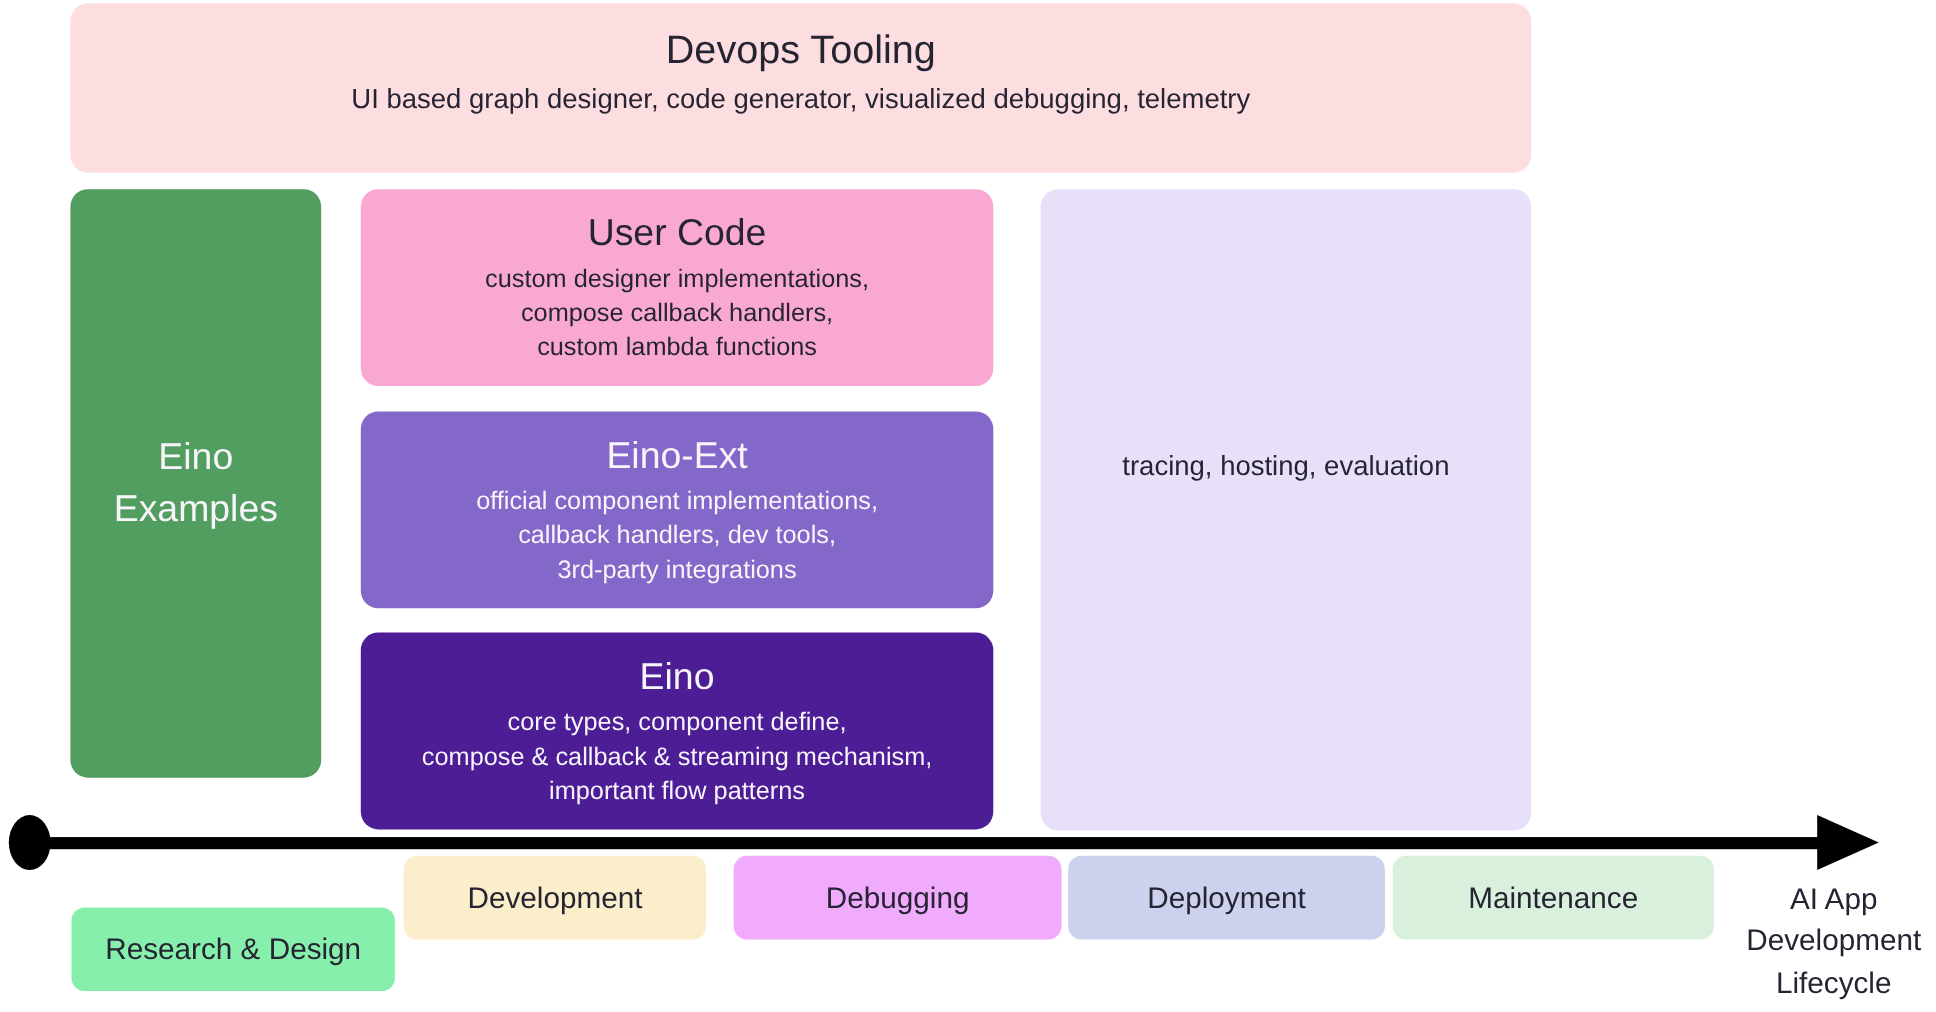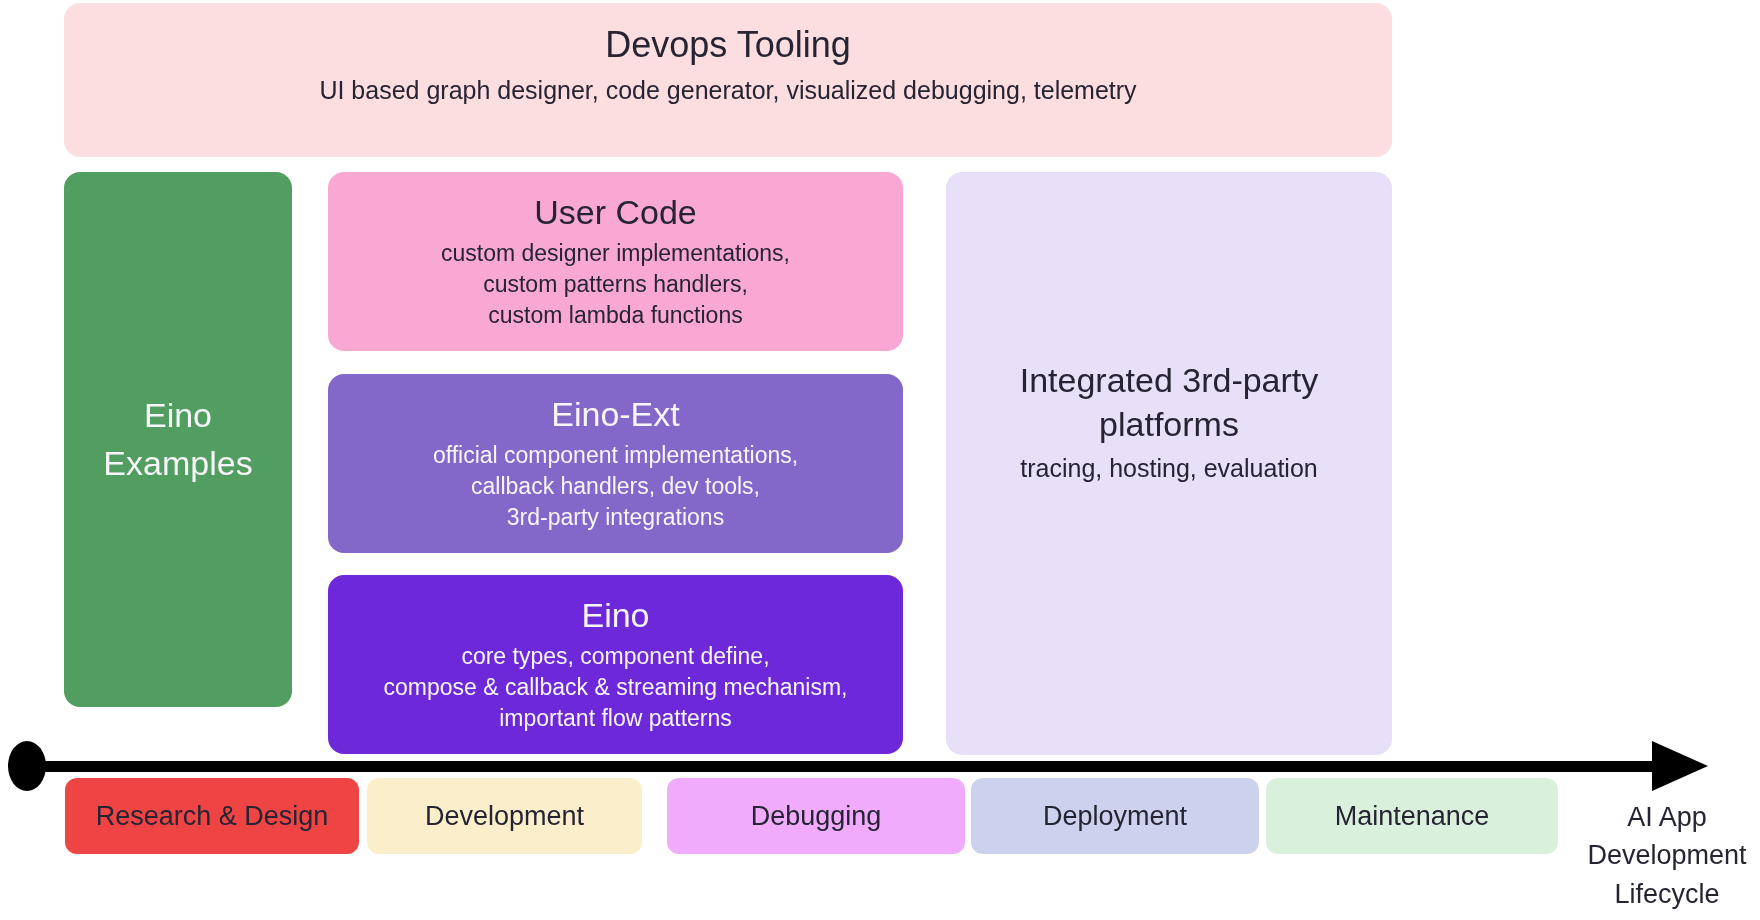--- a/index.html
+++ b/index.html
@@ -54,48 +54,47 @@
     <p class="sub">UI based graph designer, code generator, visualized debugging, telemetry</p>
   </section>
 
   <section class="box examples light" style="background: rgb(81, 158, 96);">
     <h2 class="t1">Eino Examples</h2>
   </section>
 
   <section class="box stack stack0" style="background: #f9a8d4;">
     <h2 class="t1">User Code</h2>
     <p>custom designer implementations,</p>
-    <p>custom patterns handlers,</p>
+    <p>compose callback handlers,</p>
     <p>custom lambda functions</p>
   </section>
 
   <section class="box stack stack1 light" style="background: rgb(132, 104, 201);">
     <h2 class="t1">Eino-Ext</h2>
     <p>official component implementations,</p>
     <p>callback handlers, dev tools,</p>
     <p>3rd-party integrations</p>
   </section>
 
-  <section class="box stack stack2 light" style="background: #6d28d9;">
+  <section class="box stack stack2 light" style="background: #4c1d95;">
     <h2 class="t1">Eino</h2>
     <p>core types, component define,</p>
     <p>compose &amp; callback &amp; streaming mechanism,</p>
     <p>important flow patterns</p>
   </section>
 
   <section class="box platforms" style="background: rgb(231, 224, 248);">
-    <h2 class="t1">Integrated 3rd-party platforms</h2>
     <p class="sub">tracing, hosting, evaluation</p>
   </section>
 
   <div class="arrow-dot"></div>
   <div class="arrow-line"></div>
   <div class="arrow-head"></div>
 
-  <div class="stage stage0" style="background: #ef4444;">
+  <div class="stage stage0" style="background: #86efac; margin-top: 47px;">
     <span>Research &amp; Design</span>
   </div>
   <div class="stage stage1" style="background: rgb(251, 238, 202);">
     <span>Development</span>
   </div>
   <div class="stage stage2" style="background: #f0abfc;">
     <span>Debugging</span>
   </div>
   <div class="stage stage3" style="background: rgb(204, 210, 237);">
     <span>Deployment</span>

